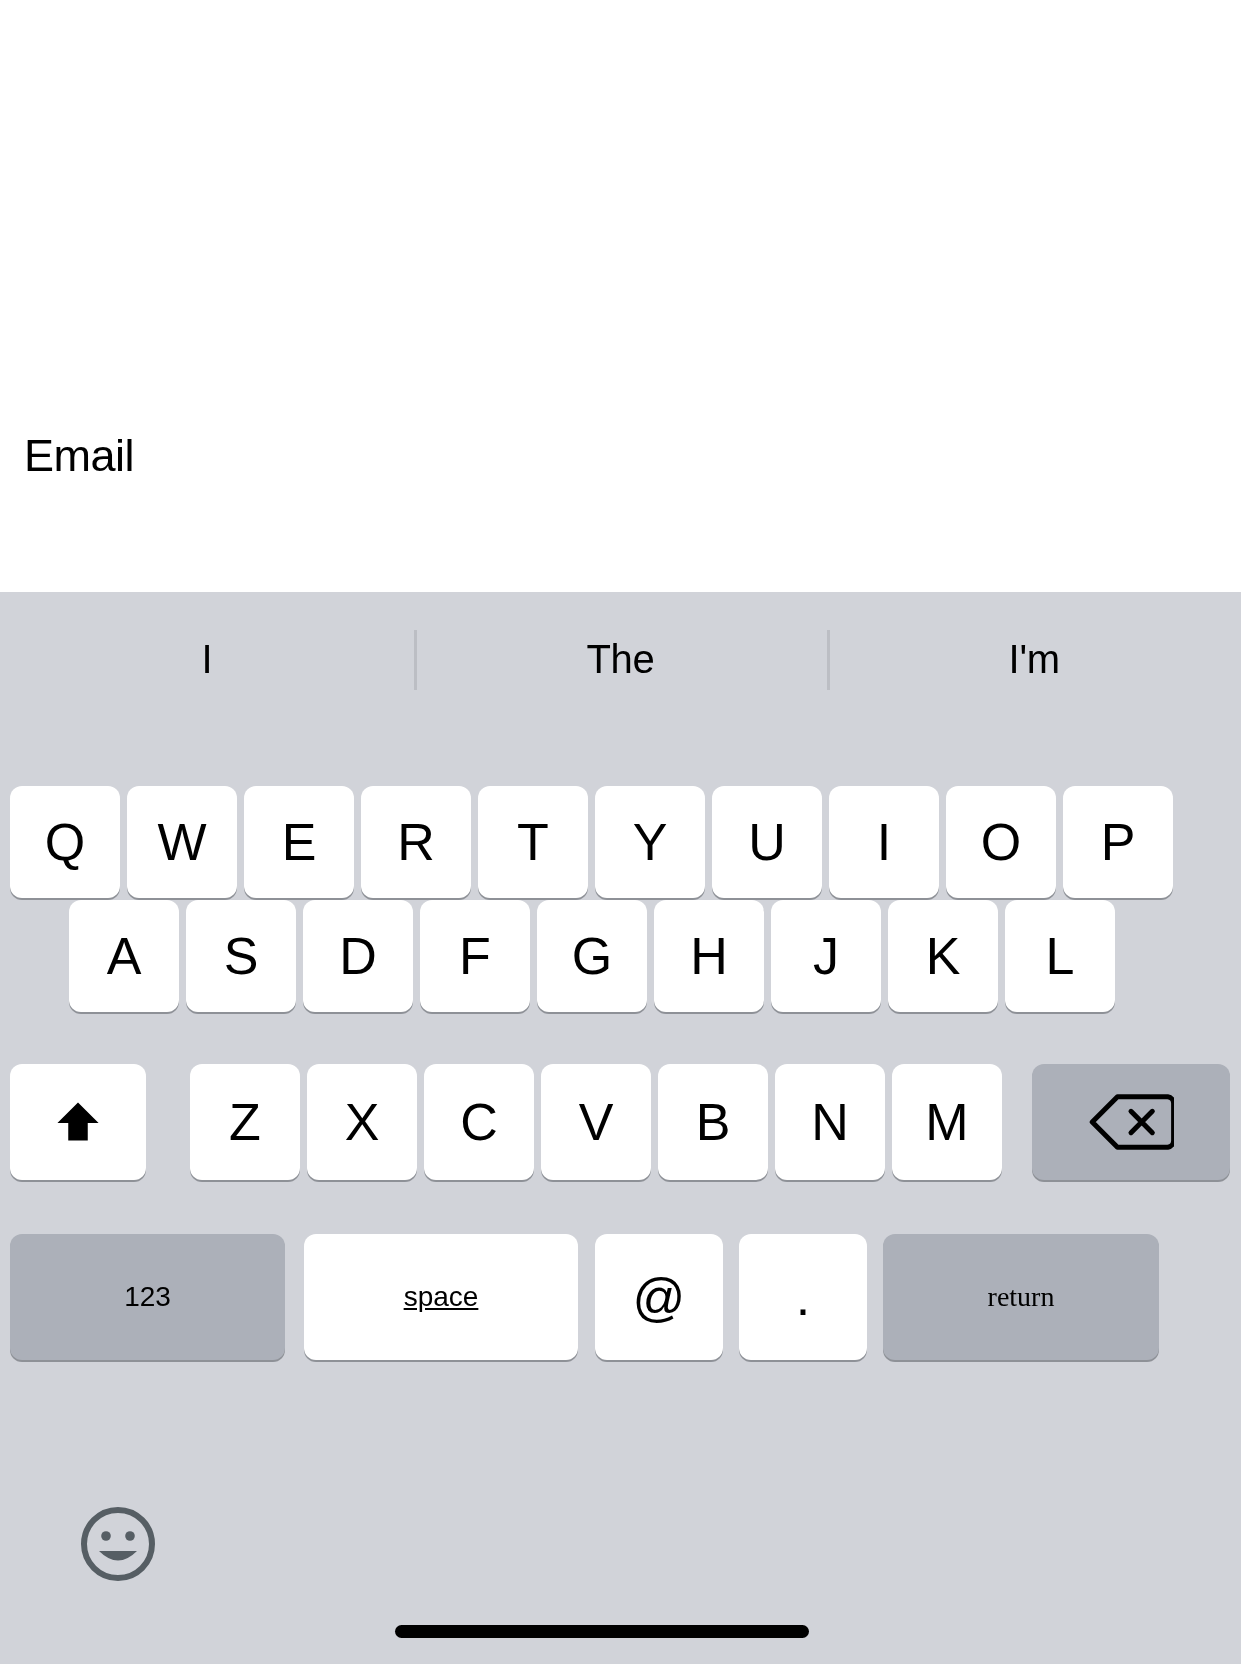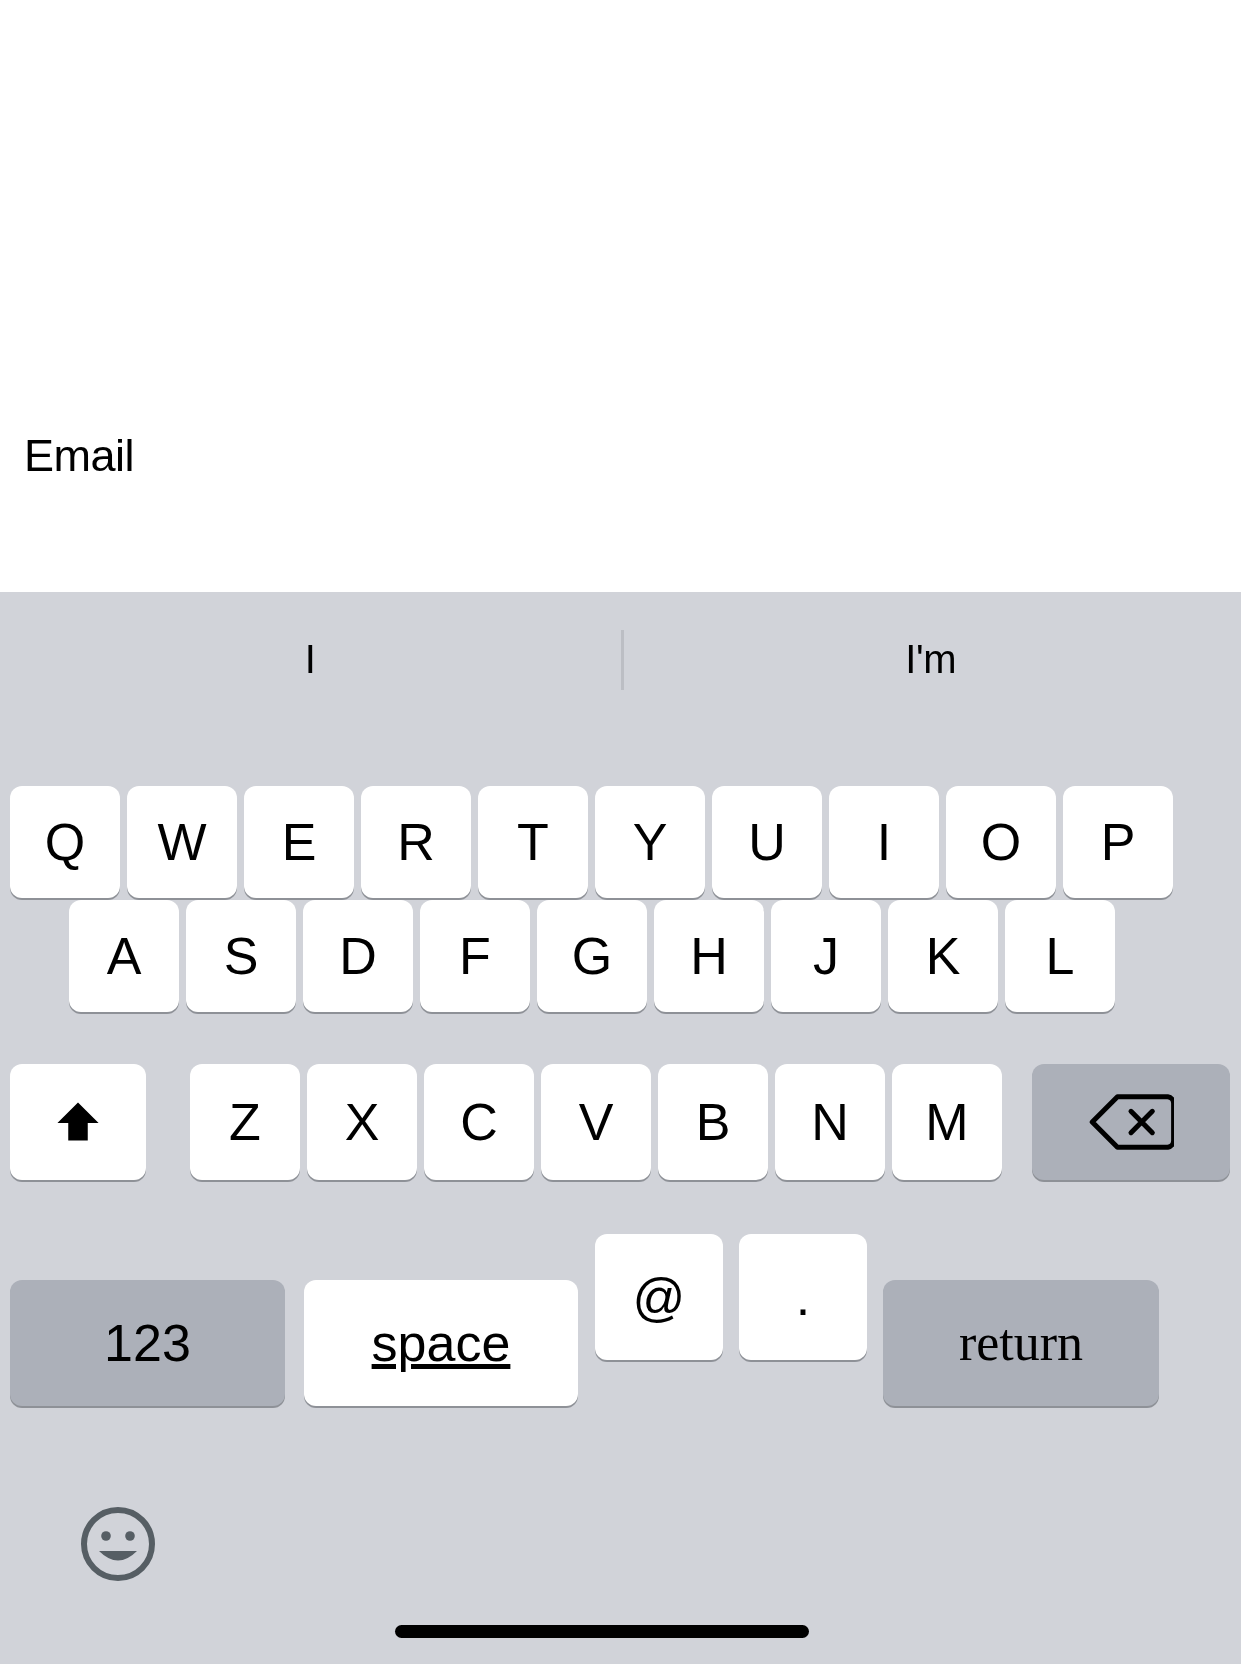--- a/index.html
+++ b/index.html
@@ -64,21 +64,21 @@
     background:#FFFFFF;
     border-radius:12px;
     box-shadow:0 2px 0 rgba(138,141,148,0.95);
     display:flex; align-items:center; justify-content:center;
     font-size:52px; color:#000000; line-height:1;
     font-family:"Liberation Sans", sans-serif;
     letter-spacing:0px;
     user-select:none;
   }
   .key.gray { background:#ACB0B9; }
-  .key.wide-label { font-size:52px;margin-top:46px; }
+  .key.wide-label { font-size:28px; }
 
   
   .shift-glyph { width:52px; height:52px; display:block; }
   .backspace-glyph { width:86px; height:62px; display:block; }
 
   
   #emoji-key {
     position:absolute; left:78px; top:912px;
     width:80px; height:80px;
     display:flex; align-items:center; justify-content:center;
@@ -97,20 +97,21 @@
 <div id="content-area">
   <div id="email-row">
     <span id="email-label">Email</span>
   </div>
 </div>
 
 <div id="keyboard">
 
   <div id="prediction-bar">
     <div class="prediction-cell">I</div>
+    <div class="prediction-cell">The</div>
     <div class="prediction-cell">I'm</div>
   </div>
 
   <div class="key-row" id="row-1">
     <div class="key" style="left:10px;width:110px;height:112px;">Q</div>
     <div class="key" style="left:127px;width:110px;height:112px;">W</div>
     <div class="key" style="left:244px;width:110px;height:112px;">E</div>
     <div class="key" style="left:361px;width:110px;height:112px;">R</div>
     <div class="key" style="left:478px;width:110px;height:112px;">T</div>
     <div class="key" style="left:595px;width:110px;height:112px;">Y</div>

